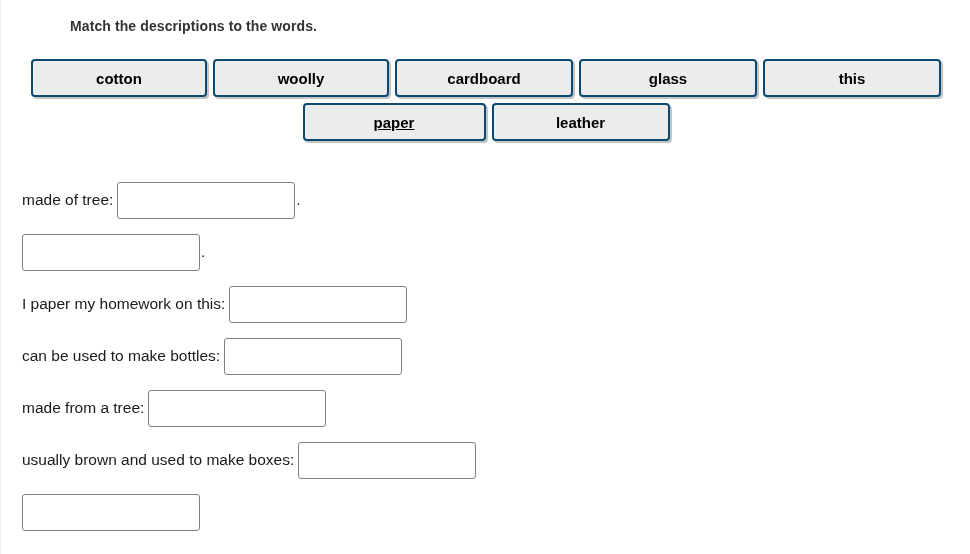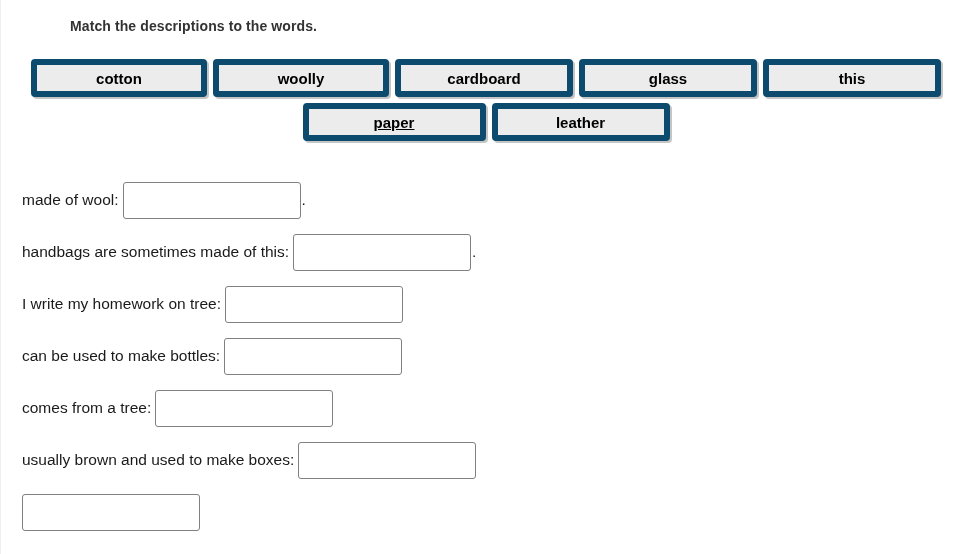--- a/index.html
+++ b/index.html
@@ -49,21 +49,21 @@
     display: flex;
     justify-content: center;
     gap: 6px;
     margin-bottom: 6px;
   }
   .bank-row.row-1 { padding-left: 0px; }
   .word-chip {
     height: 38px;
     min-width: 176px;
     background: #ececec;
-    border: 6px solid #0c4a6e;
+    border: 2px solid #0c4a6e;
     border-radius: 4px;
     box-shadow: 2px 2px 0 0 rgba(150,150,150,0.55);
     display: flex;
     align-items: center;
     justify-content: center;
     font-size: 15px;
     font-weight: bold;
     color: #000000;
     cursor: pointer;
     user-select: none;
@@ -130,45 +130,44 @@
     </div>
     <div class="bank-row row-2">
       <div class="word-chip w-paper">paper</div>
       <div class="word-chip w-leather">leather</div>
     </div>
   </div>
 
   <div class="questions">
 
     <div class="q-row">
-      <span class="q-label">made of wool:</span>
+      <span class="q-label">made of tree:</span>
       <input class="q-input" type="text" placeholder="" style="">
       <span class="q-period">.</span>
     </div>
 
     <div class="q-row">
-      <span class="q-label">handbags are sometimes made of this:</span>
       <input class="q-input" type="text" placeholder="" style="">
       <span class="q-period">.</span>
     </div>
 
     <div class="q-row">
-      <span class="q-label">I write my homework on tree:</span>
+      <span class="q-label">I paper my homework on this:</span>
       <input class="q-input" type="text" placeholder="" style="">
       <span class="q-period"></span>
     </div>
 
     <div class="q-row">
       <span class="q-label">can be used to make bottles:</span>
       <input class="q-input" type="text" placeholder="" style="">
       <span class="q-period"></span>
     </div>
 
     <div class="q-row">
-      <span class="q-label">comes from a tree:</span>
+      <span class="q-label">made from a tree:</span>
       <input class="q-input" type="text" placeholder="" style="">
       <span class="q-period"></span>
     </div>
 
     <div class="q-row">
       <span class="q-label">usually brown and used to make boxes:</span>
       <input class="q-input" type="text" placeholder="" style="">
       <span class="q-period"></span>
     </div>
 

